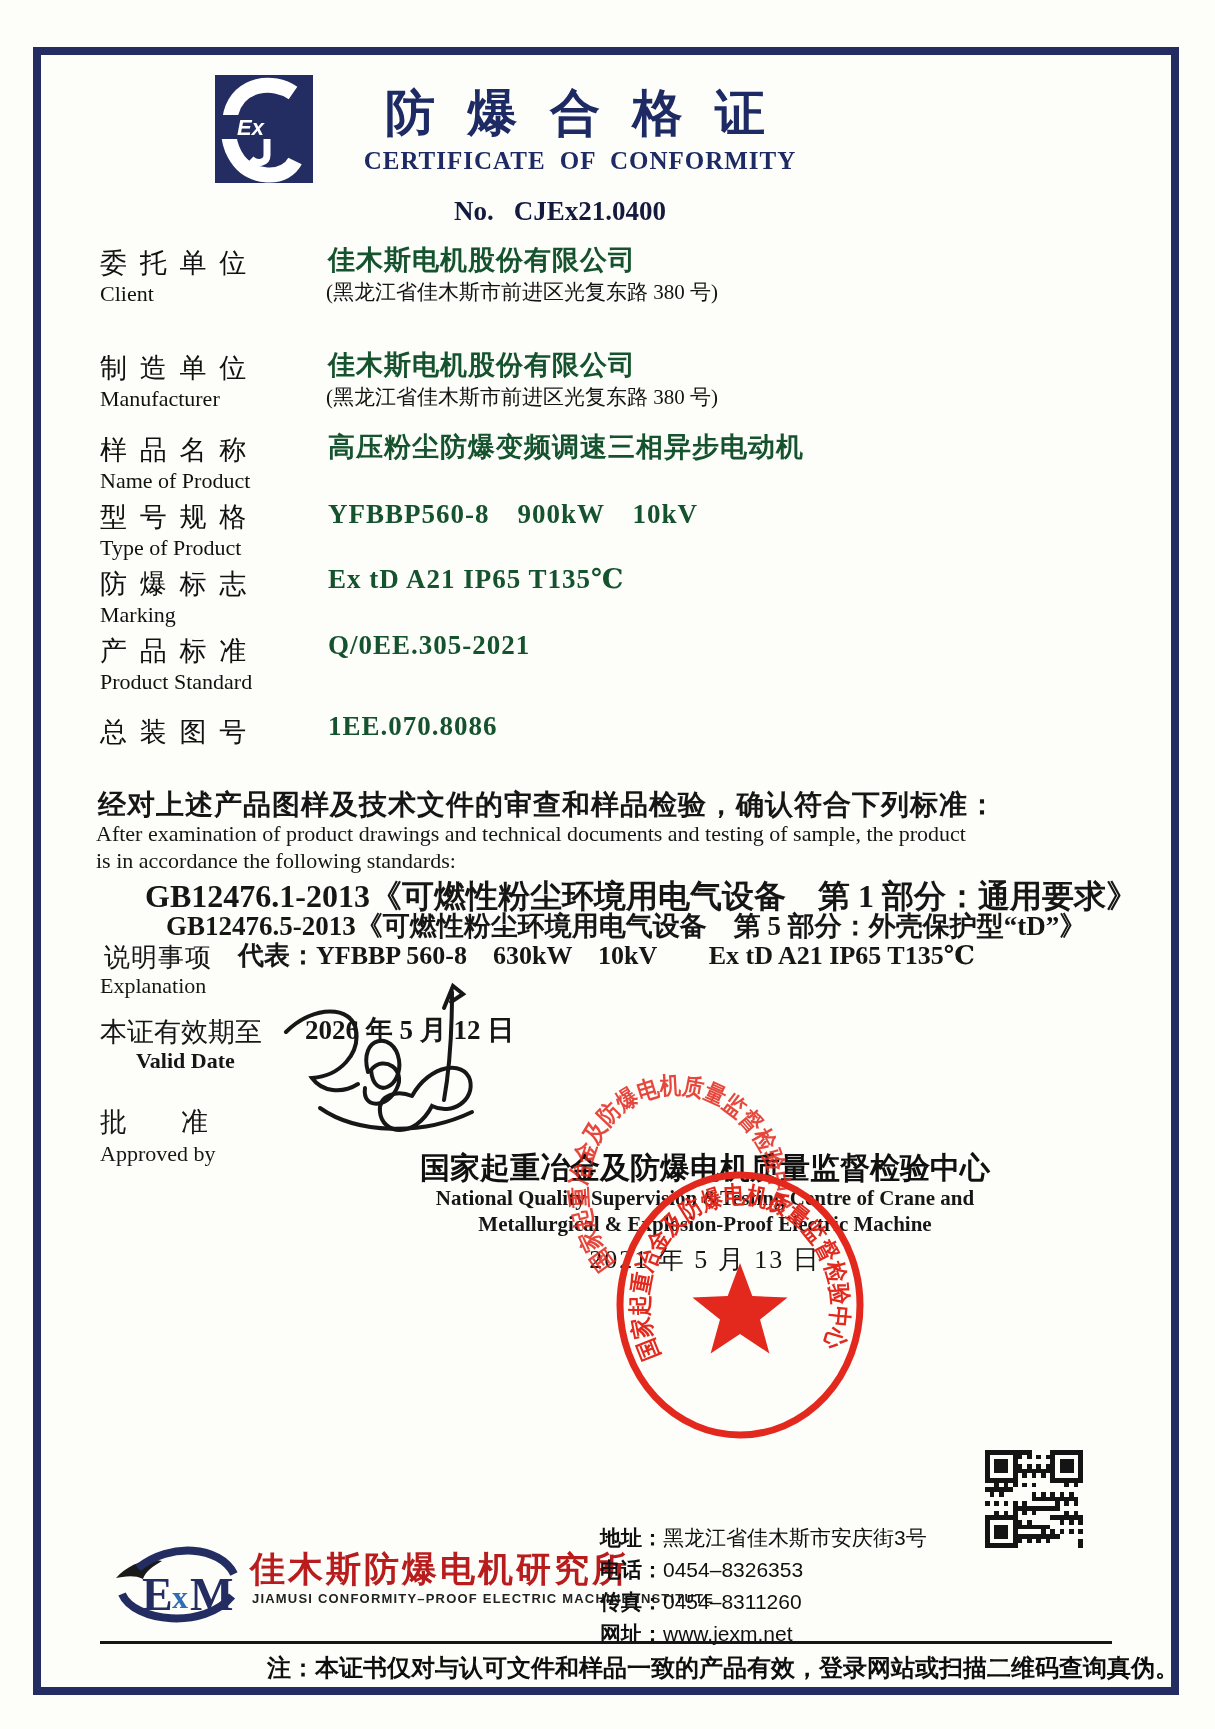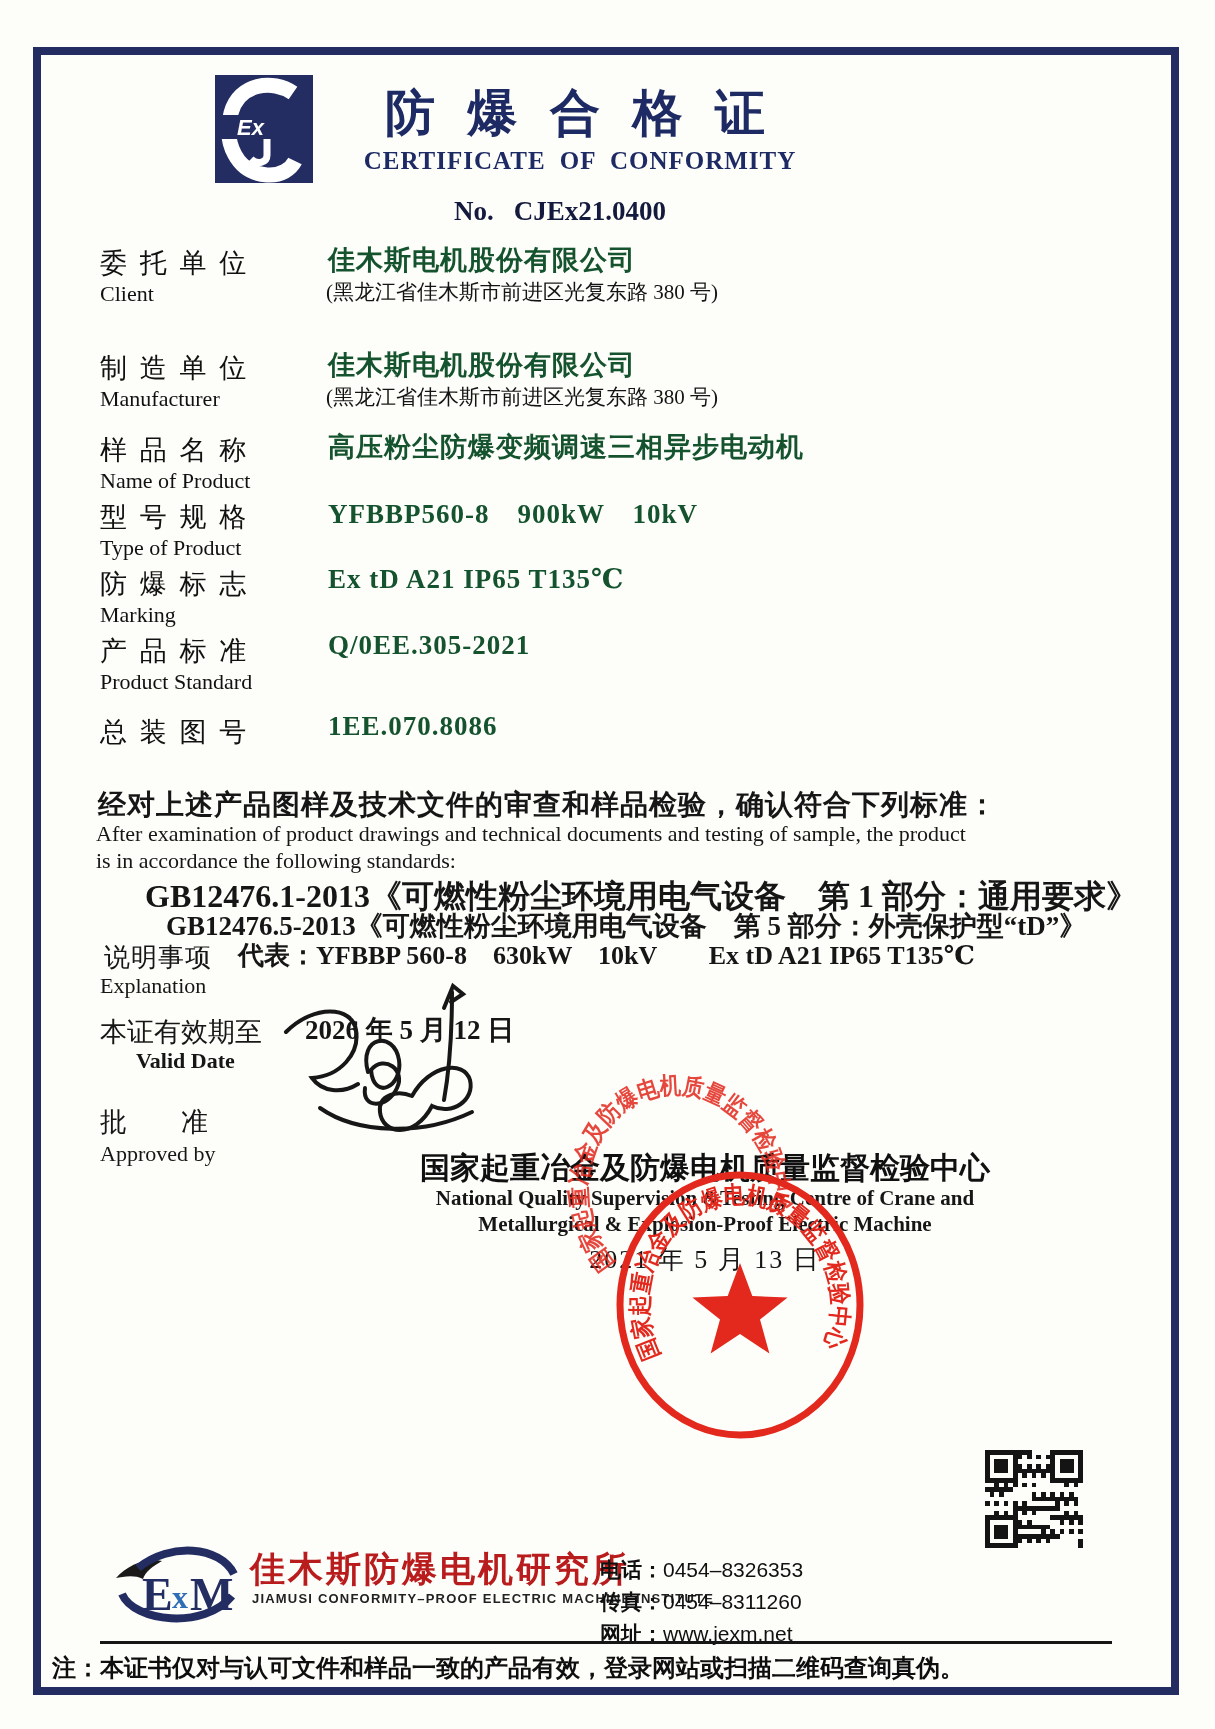--- a/index.html
+++ b/index.html
@@ -65,21 +65,21 @@
   .qr{position:absolute;left:985px;top:1450px;width:98px;height:98px;}
   
   .swoosh{position:absolute;left:108px;top:1538px;width:135px;height:88px;}
   .inst-zh{position:absolute;left:250px;top:1546px;font-size:35px;font-weight:bold;letter-spacing:3px;
     font-family:"Liberation Sans","DejaVu Sans",sans-serif;color:#b91c1c;}
   .inst-en{position:absolute;left:252px;top:1591px;font-size:13px;font-weight:bold;letter-spacing:1.2px;
     font-family:"Liberation Sans","DejaVu Sans",sans-serif;color:#222;}
   .contact{position:absolute;left:600px;font-size:21px;font-family:"Liberation Sans","DejaVu Sans",sans-serif;color:#101010;}
   .contact .c-label{font-weight:bold;}
   .rule{position:absolute;left:100px;top:1641px;width:1012px;height:3px;background:#161616;}
-  .note{position:absolute;left:52px;top:1652px;width:1135px;text-align:left;
+  .note{position:absolute;left:44px;top:1652px;width:1135px;text-align:right;
     font-size:24px;font-weight:bold;font-family:"Liberation Sans","DejaVu Sans",sans-serif;color:#0e0e0e;}
 </style>
 </head>
 <body>
 
 <div class="page">
   <div class="frame"></div>
 
   <svg class="exlogo" viewBox="0 0 98 108">
     <rect x="0" y="0" width="98" height="108" fill="#232d62"></rect>
@@ -398,20 +398,23 @@
     <path d="M8,40 C20,26 40,19 54,23 C45,28 37,34 35,41 C26,36 14,39 8,40 Z" fill="#1a1a1a"></path>
     <path d="M30,30 C62,4 112,8 126,36" fill="none" stroke="#232d62" stroke-width="8"></path>
     <path d="M14,56 C26,84 96,92 124,58" fill="none" stroke="#232d62" stroke-width="8"></path>
     <text x="34" y="72" font-family="Liberation Serif, DejaVu Serif, serif" font-size="46" font-weight="bold" fill="#232d62">E</text>
     <text x="64" y="70" font-family="Liberation Serif, DejaVu Serif, serif" font-size="32" font-weight="bold" fill="#2f6db5">x</text>
     <text x="82" y="72" font-family="Liberation Serif, DejaVu Serif, serif" font-size="46" font-weight="bold" fill="#232d62">M</text>
   </svg>
   <div class="inst-zh">佳木斯防爆电机研究所</div>
   <div class="inst-en">JIAMUSI CONFORMITY–PROOF ELECTRIC MACHINE INSTITUTE</div>
 
+  <div class="contact" style="top:1524px">
+    <span class="c-label">地址：</span><span>黑龙江省佳木斯市安庆街3号</span>
+  </div>
   <div class="contact" style="top:1556px">
     <span class="c-label">电话：</span><span>0454–8326353</span>
   </div>
   <div class="contact" style="top:1588px">
     <span class="c-label">传真：</span><span>0454–8311260</span>
   </div>
   <div class="contact" style="top:1620px">
     <span class="c-label">网址：</span><span>www.jexm.net</span>
   </div>
 

